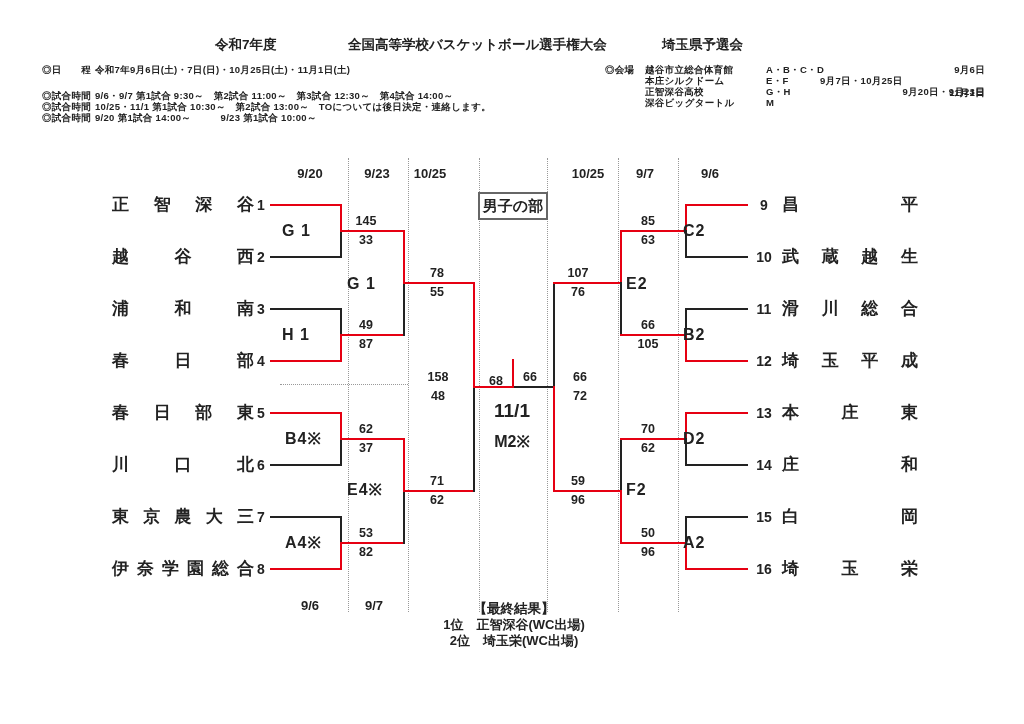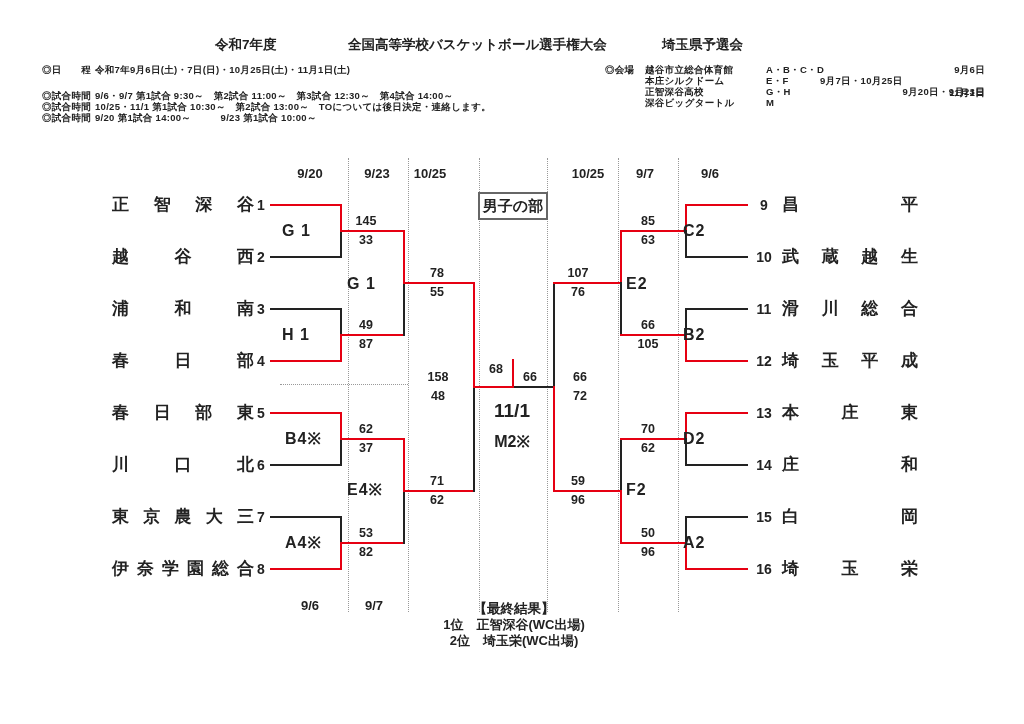--- a/index.html
+++ b/index.html
@@ -286,21 +286,21 @@
   <span class="score" style="left:344px; top:545px">82</span>
 
   <span class="score" style="left:415px; top:266px">78</span>
   <span class="score" style="left:415px; top:285px">55</span>
   <span class="score" style="left:415px; top:474px">71</span>
   <span class="score" style="left:415px; top:493px">62</span>
 
   <span class="score" style="left:416px; top:370px">158</span>
   <span class="score" style="left:416px; top:389px">48</span>
 
-  <span class="score" style="left:482px; top:362px; width:28px">68</span>
+  <span class="score" style="left:482px; top:374px; width:28px">68</span>
   <span class="score" style="left:516px; top:370px; width:28px">66</span>
 
   <span class="score" style="left:558px; top:370px">66</span>
   <span class="score" style="left:558px; top:389px">72</span>
 
   <span class="score" style="left:556px; top:266px">107</span>
   <span class="score" style="left:556px; top:285px">76</span>
   <span class="score" style="left:556px; top:474px">59</span>
   <span class="score" style="left:556px; top:493px">96</span>
 

